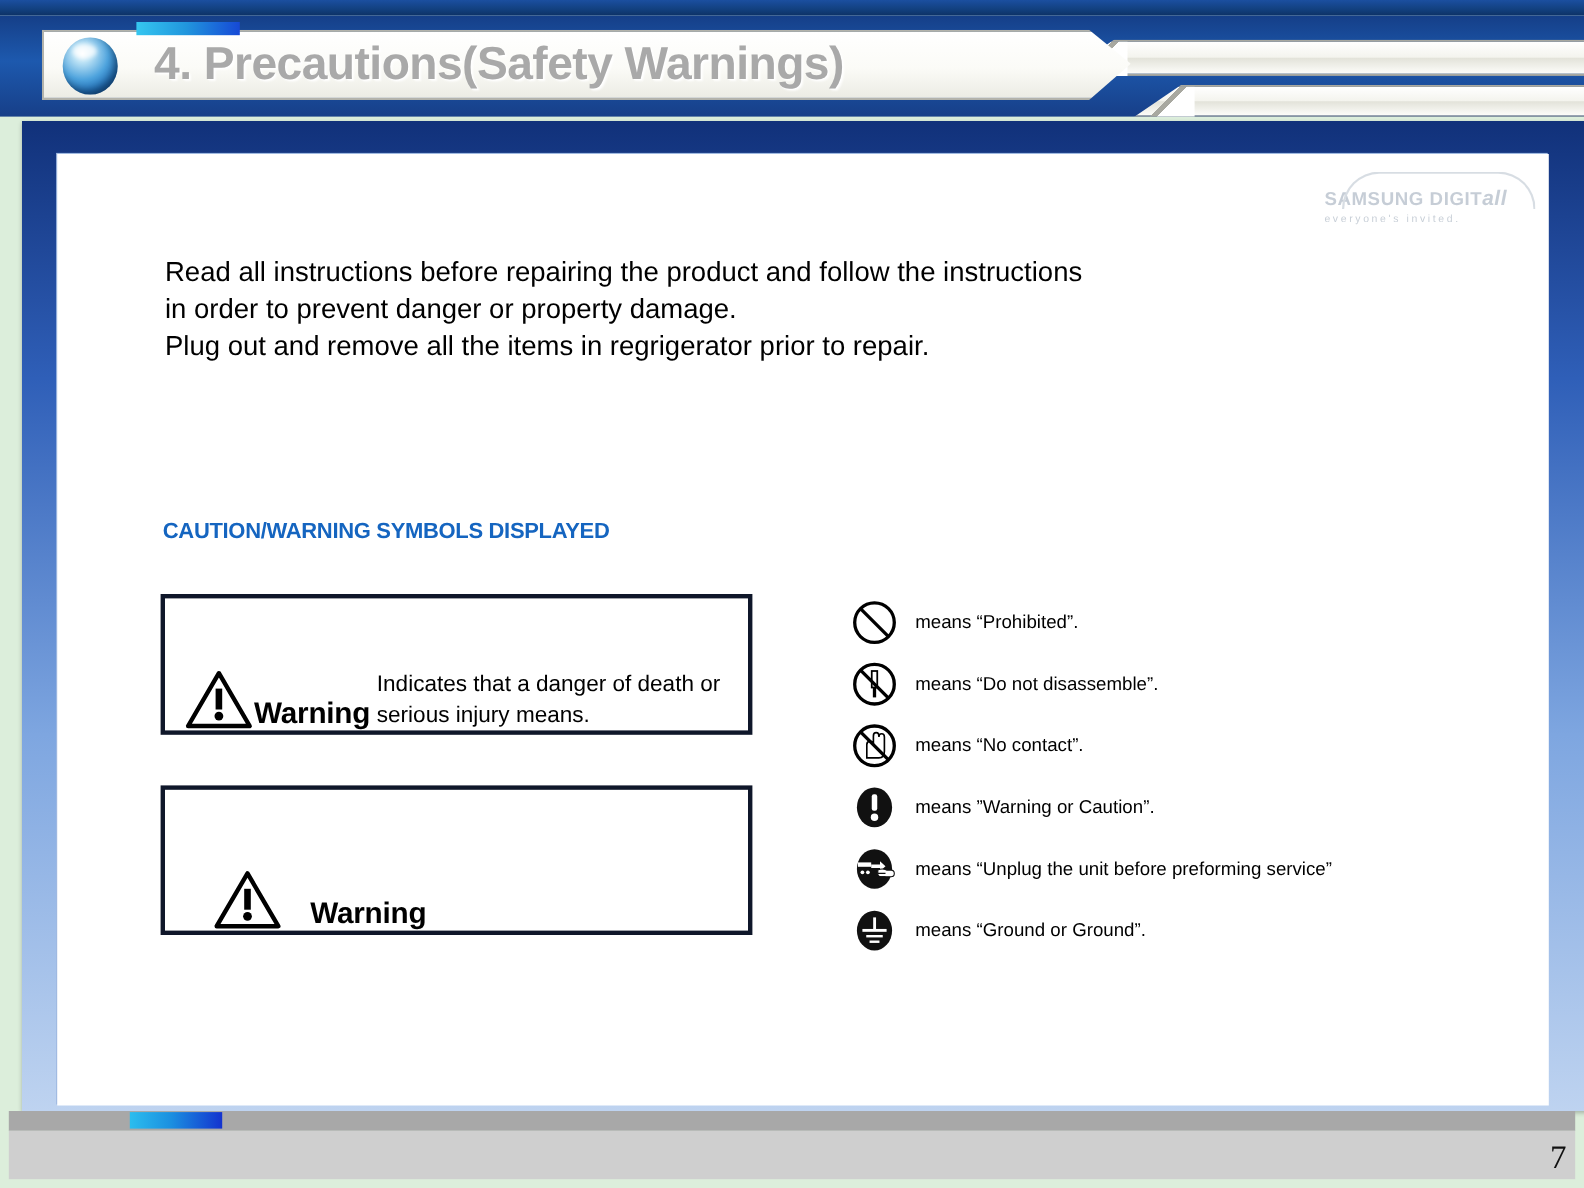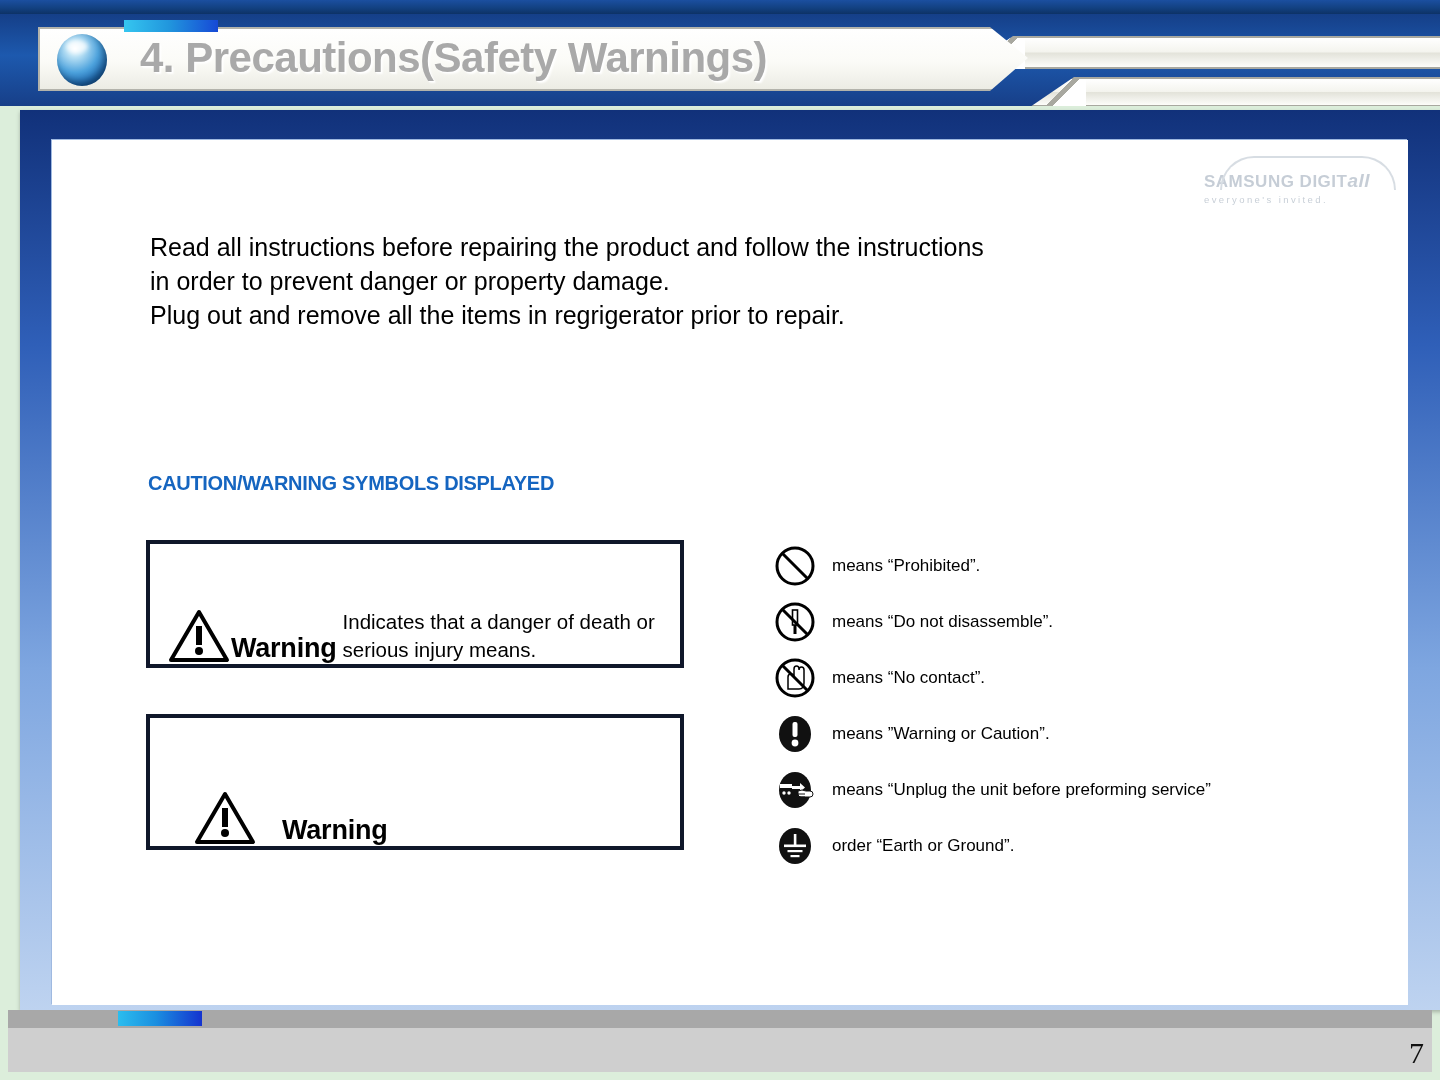--- a/index.html
+++ b/index.html
@@ -280,21 +280,21 @@
         <div class="sym-row">
           <div class="sym-ico">
             <svg width="42" height="42" viewBox="0 0 42 42" aria-hidden="true">
               <ellipse cx="21" cy="21" rx="16" ry="18" fill="#111"></ellipse>
               <rect x="19.8" y="9" width="2.6" height="11" fill="#fff"></rect>
               <rect x="10" y="19.5" width="22" height="2.6" fill="#fff"></rect>
               <rect x="13.5" y="25" width="15" height="2.2" fill="#fff"></rect>
               <rect x="16.5" y="30" width="9" height="2.2" fill="#fff"></rect>
             </svg>
           </div>
-          <div class="sym-text">order “Earth or Ground”.</div>
+          <div class="sym-text">means “Ground or Ground”.</div>
         </div>
 
       </div>
     </div>
   </div>
 
   <div class="foot-strip"></div>
   <div class="foot-accent"></div>
   <div class="foot-area">
     

